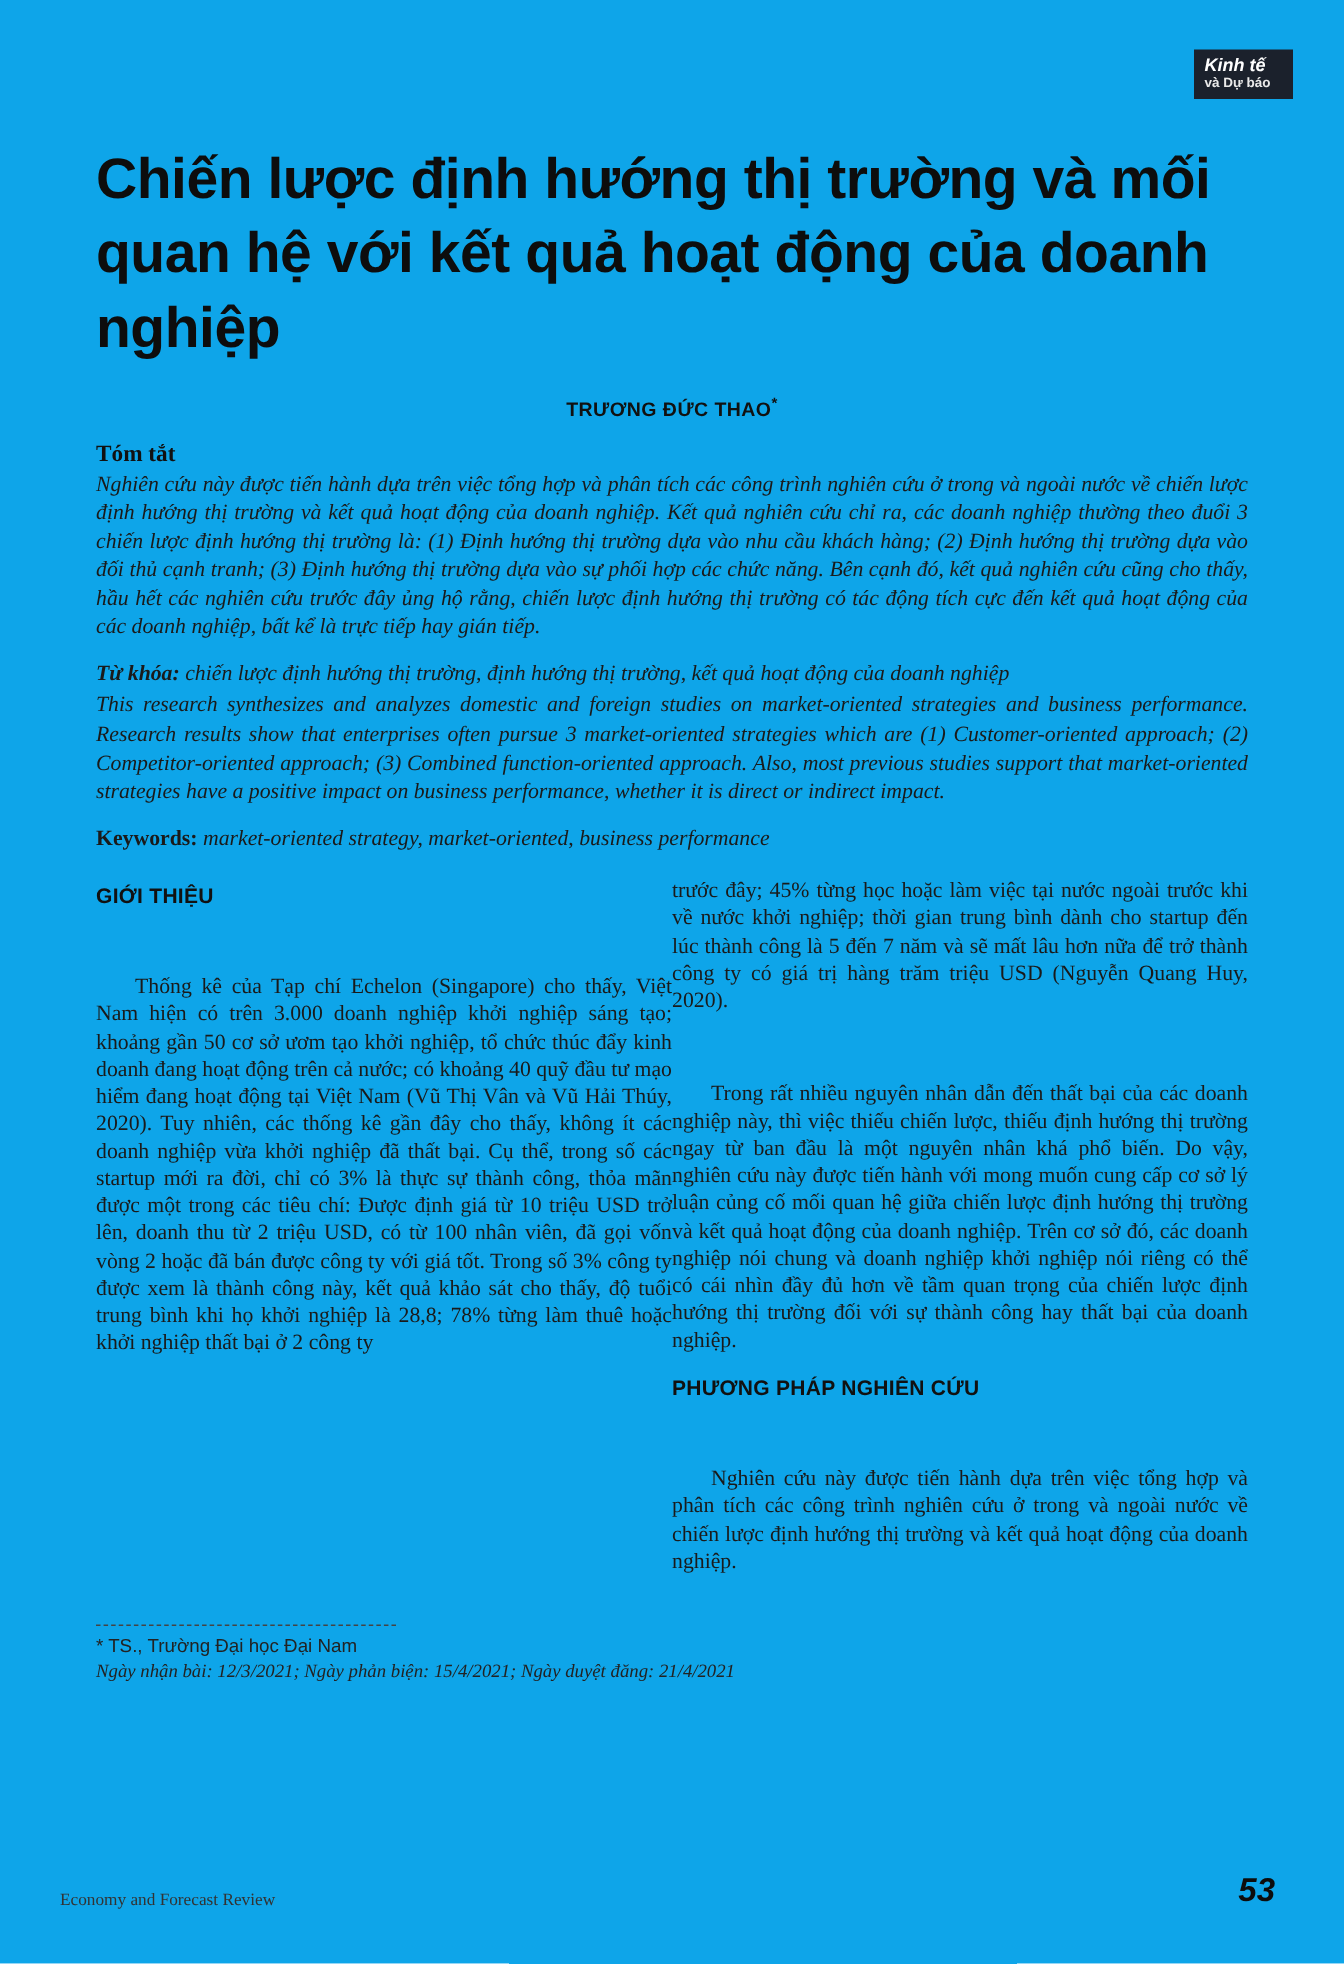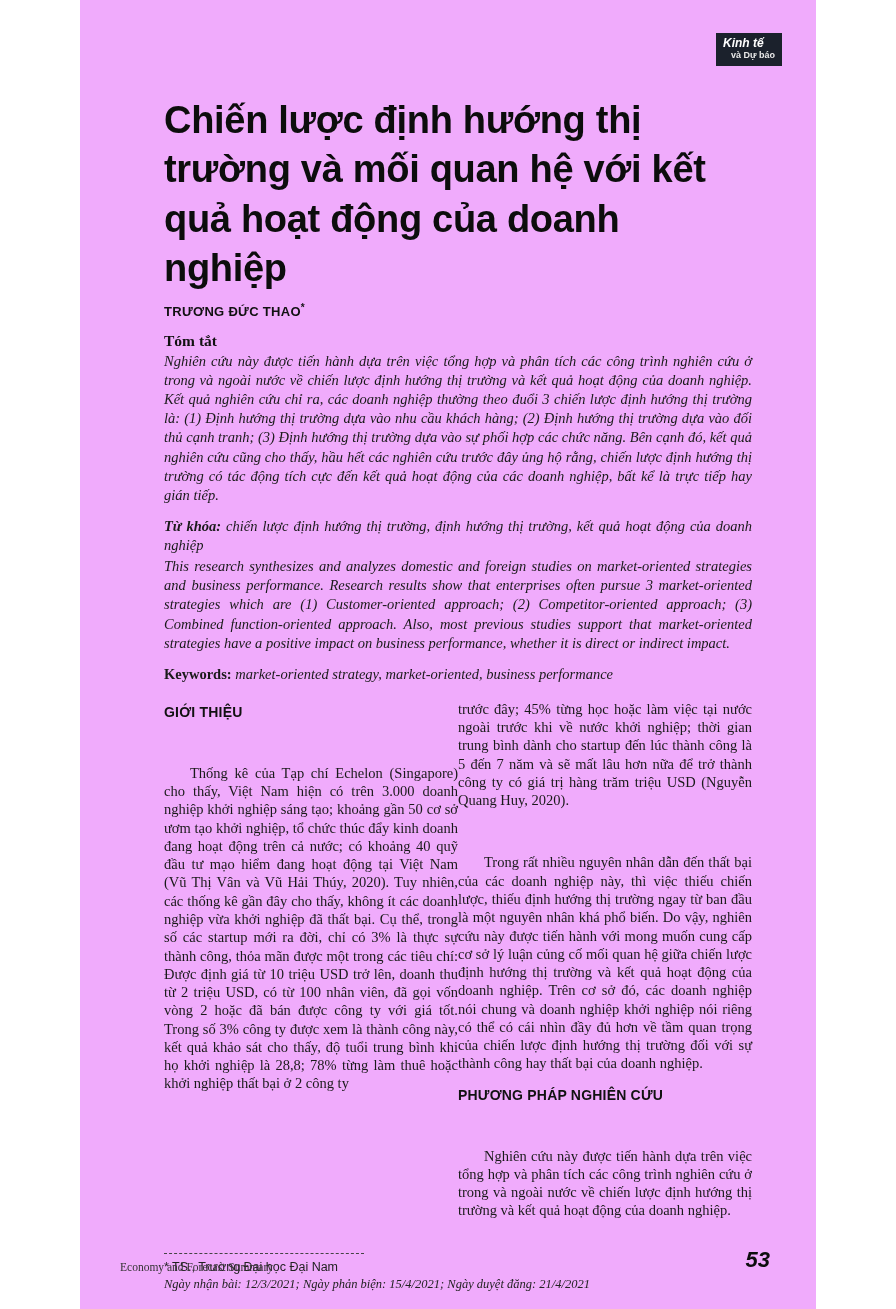--- a/index.html
+++ b/index.html
@@ -1,55 +1,54 @@
 <!DOCTYPE html>
 <html lang="vi"><head>
 <meta charset="utf-8">
 <style>
   html, body { margin: 0; padding: 0; background: #ffffff; }
   .page {
     position: relative;
-    width: 736px;
+    width: 896px;
     height: 1309px;
     margin: 0 auto;
-    background: #f0abfc;
+    background: #0ea5e9;
     font-family: "Liberation Serif", serif;
     color: #1a1a1a;
     overflow: hidden;
     box-sizing: border-box;
-    padding-left: 20px;
   }
   .logo {
     position: absolute;
     top: 33px;
     right: 34px;
     background: #1b212c;
     color: #ffffff;
     padding: 4px 7px 5px 7px;
     font-family: "Liberation Sans", sans-serif;
     line-height: 1.1;
     min-width: 52px;
   }
   .logo-l1 { display: block; font-weight: bold; font-size: 12px; font-style: italic; }
-  .logo-l2 { display: block; font-weight: bold; font-size: 9px; color: #e9e9e9; margin-top: 1px; text-align: right; }
+  .logo-l2 { display: block; font-weight: bold; font-size: 9px; color: #e9e9e9; margin-top: 1px; }
 
   .content { padding: 0 64px; }
 
   .title {
     font-family: "Liberation Sans", sans-serif;
     font-weight: 700;
     font-size: 38px;
     line-height: 1.3;
     letter-spacing: -0.3px;
     color: #0d0d0d;
     margin: 96px 0 0 0;
   }
   .author-row {
-    text-align: left;
-    margin-top: 8px;
+    text-align: center;
+    margin-top: 20px;
     font-family: "Liberation Sans", sans-serif;
     font-weight: bold;
     font-size: 13px;
     letter-spacing: 0.3px;
     color: #111;
   }
   .author-mark { font-size: 10px; }
 
   .block-heading {
     font-size: 15.5px;
@@ -183,17 +182,17 @@
 
     <div class="footnote">
       <div class="footnote-rule"></div>
       <div class="footnote-line1">* TS., Trường Đại học Đại Nam</div>
       <div class="footnote-line2">Ngày nhận bài: 12/3/2021; Ngày phản biện: 15/4/2021; Ngày duyệt đăng: 21/4/2021</div>
     </div>
 
   </div>
 
   <div class="footer">
-    <span class="footer-left">Economy and Forecast Summary</span>
+    <span class="footer-left">Economy and Forecast Review</span>
     <span class="footer-page">53</span>
   </div>
 
 </div>
 
 </body></html>

